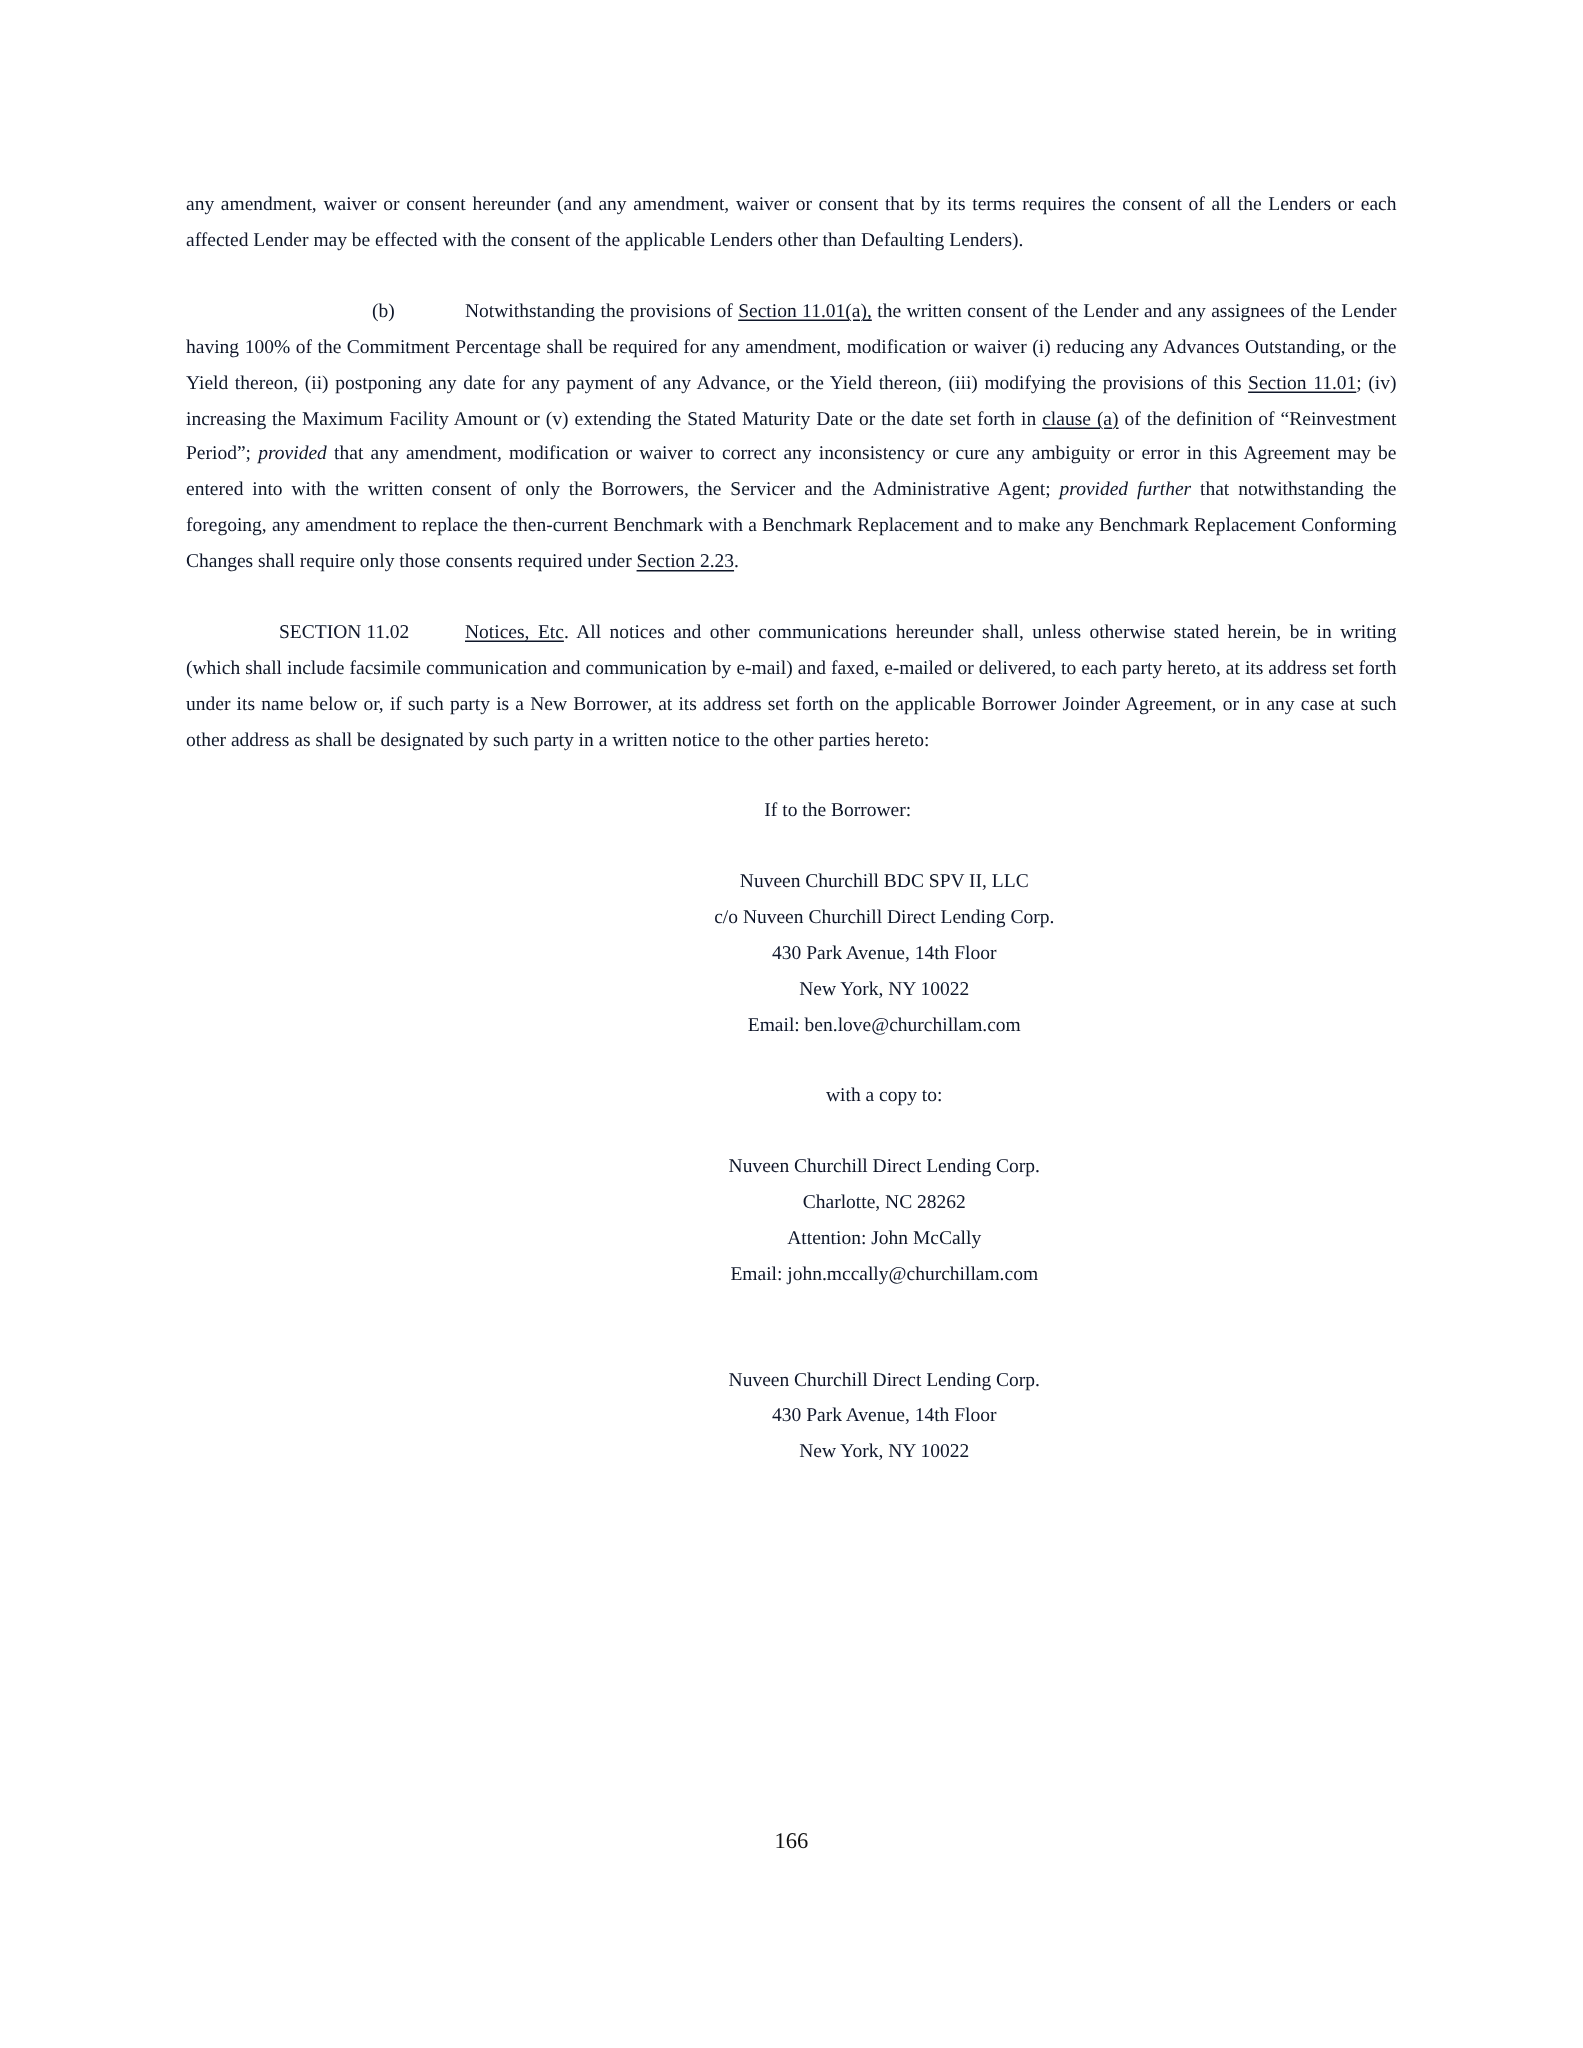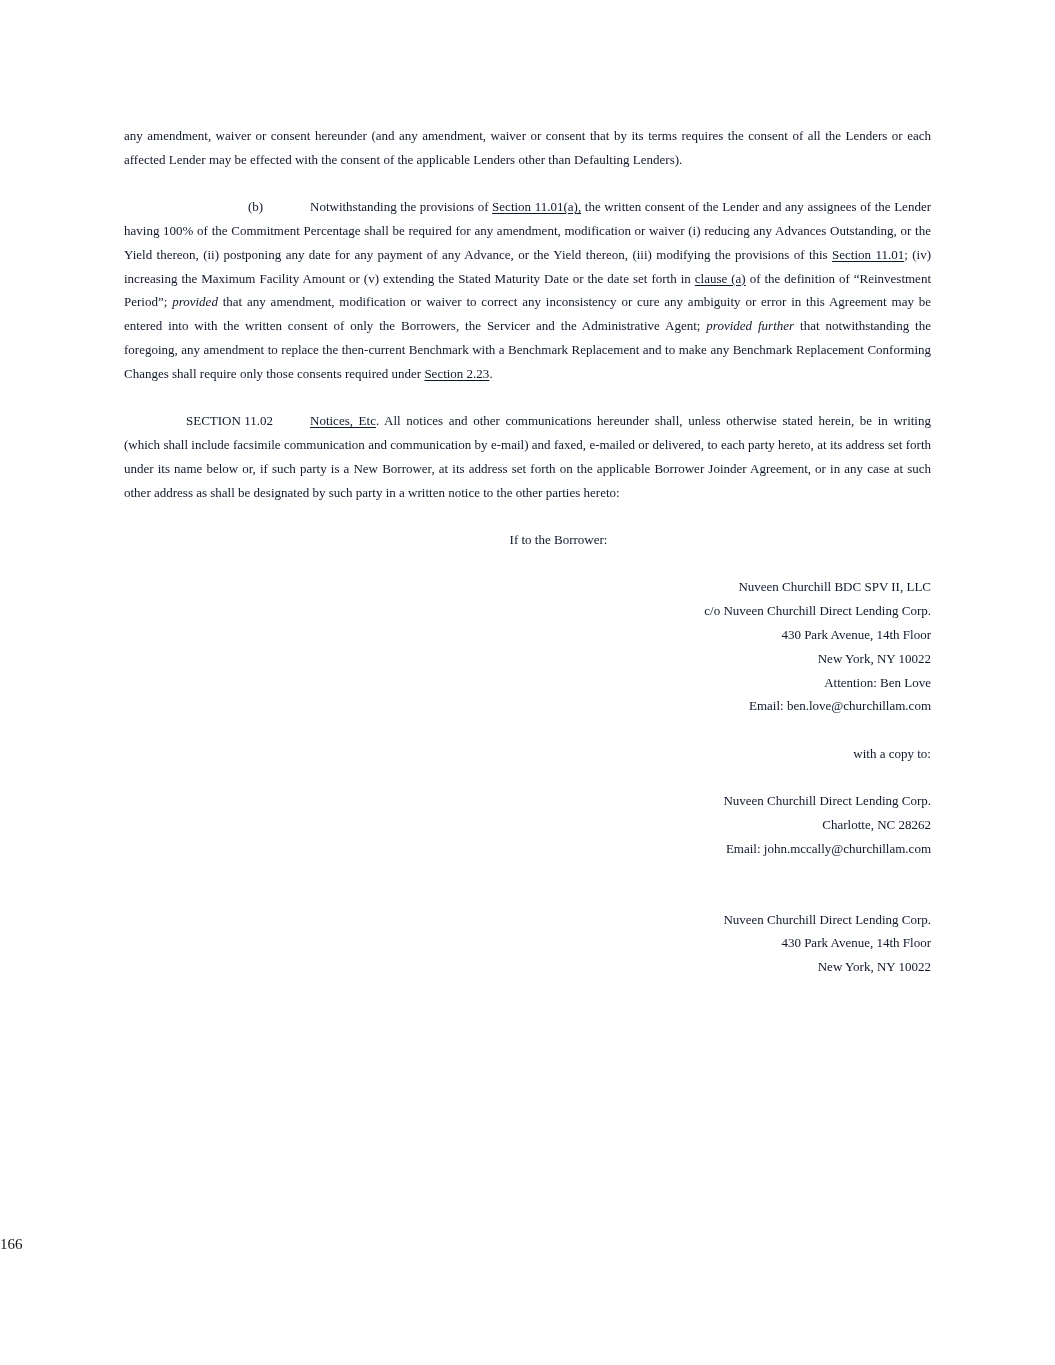--- a/index.html
+++ b/index.html
@@ -9,25 +9,25 @@
     font-family: "Liberation Serif", "DejaVu Serif", serif;
     font-size: 13px; line-height: 23.8px; color: #0f172a;
   }
   p { margin: 0; text-align: justify; }
   .gap { height: 23.6px; }
   .u { text-decoration: underline; text-underline-offset: 2px; text-decoration-thickness: 1px; }
   .i { font-style: italic; margin-top: 40px; }
   .tab1 { display: inline-block; width: 124px; }
   .tab2 { display: inline-block; width: 62px; }
   .lvl1 { padding-left: 62px; text-align: center; }
-  .lvl2 { padding-left: 124px; text-align: right; }
+  .lvl2 { padding-left: 124px; text-align: center; }
   .addr div { line-height: 23.8px; }
   .pagenum {
-    position: absolute; top: 1220px; left: 0; width: 1055px; text-align: left;
-    font-family: "Liberation Serif", "DejaVu Serif", serif; font-size: 15px; color: #111; margin-top: 16px;
+    position: absolute; top: 1220px; left: 0; width: 1055px; text-align: center;
+    font-family: "Liberation Serif", "DejaVu Serif", serif; font-size: 15px; color: #111;
   }
 </style>
 </head>
 <body>
 
 <div class="page">
 
   <p>any amendment, waiver or consent hereunder (and any amendment, waiver or consent that by its terms requires the consent of all the Lenders or each affected Lender may be effected with the consent of the applicable Lenders other than Defaulting Lenders).</p>
   <div class="gap"></div>
 
@@ -38,31 +38,31 @@
   <div class="gap"></div>
 
   <p class="lvl1">If to the Borrower:</p>
   <div class="gap"></div>
 
   <div class="lvl2 addr">
     <div>Nuveen Churchill BDC SPV II, LLC</div>
     <div>c/o Nuveen Churchill Direct Lending Corp.</div>
     <div>430 Park Avenue, 14th Floor</div>
     <div>New York, NY 10022</div>
-    <div>Attention: Ben Love</div>
     <div>Email: ben.love@churchillam.com</div>
   </div>
   <div class="gap"></div>
 
   <p class="lvl2">with a copy to:</p>
   <div class="gap"></div>
 
   <div class="lvl2 addr">
     <div>Nuveen Churchill Direct Lending Corp.</div>
     <div>Charlotte, NC 28262</div>
+    <div>Attention: John McCally</div>
     <div>Email: john.mccally@churchillam.com</div>
   </div>
   <div class="gap"></div>
 
   <div class="gap"></div>
 
   <div class="lvl2 addr">
     <div>Nuveen Churchill Direct Lending Corp.</div>
     <div>430 Park Avenue, 14th Floor</div>
     <div>New York, NY 10022</div>

